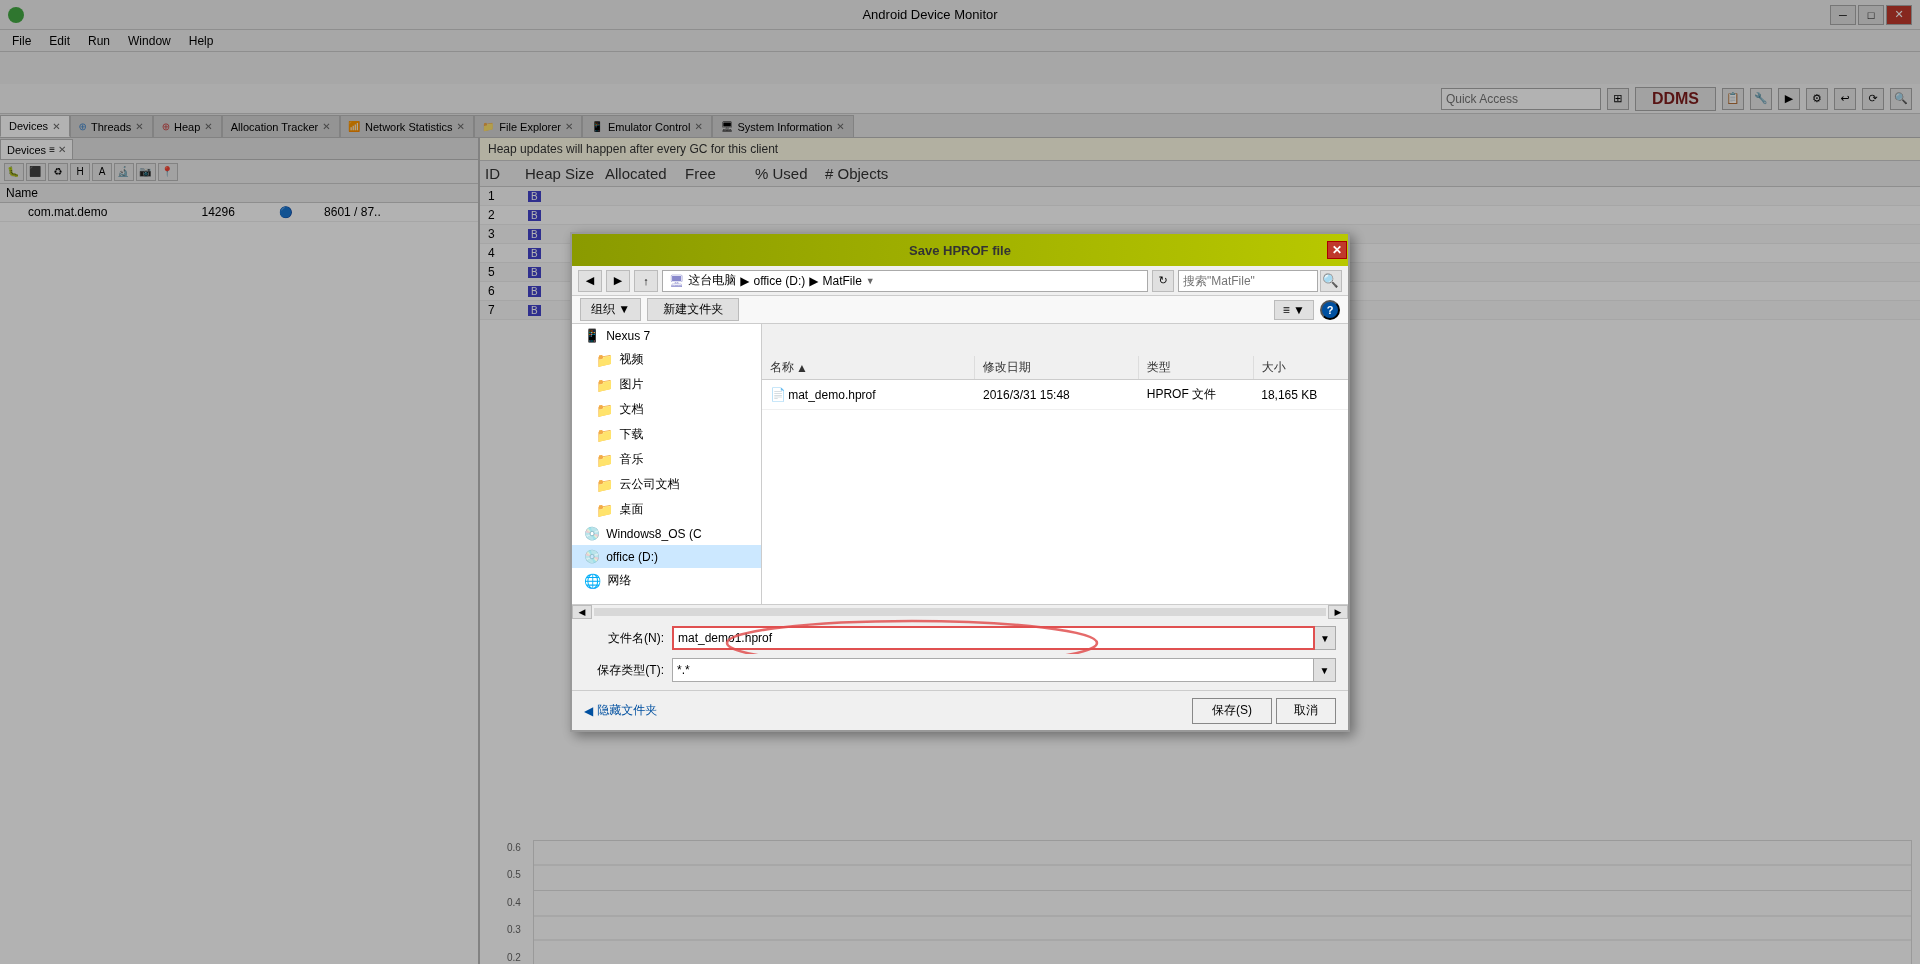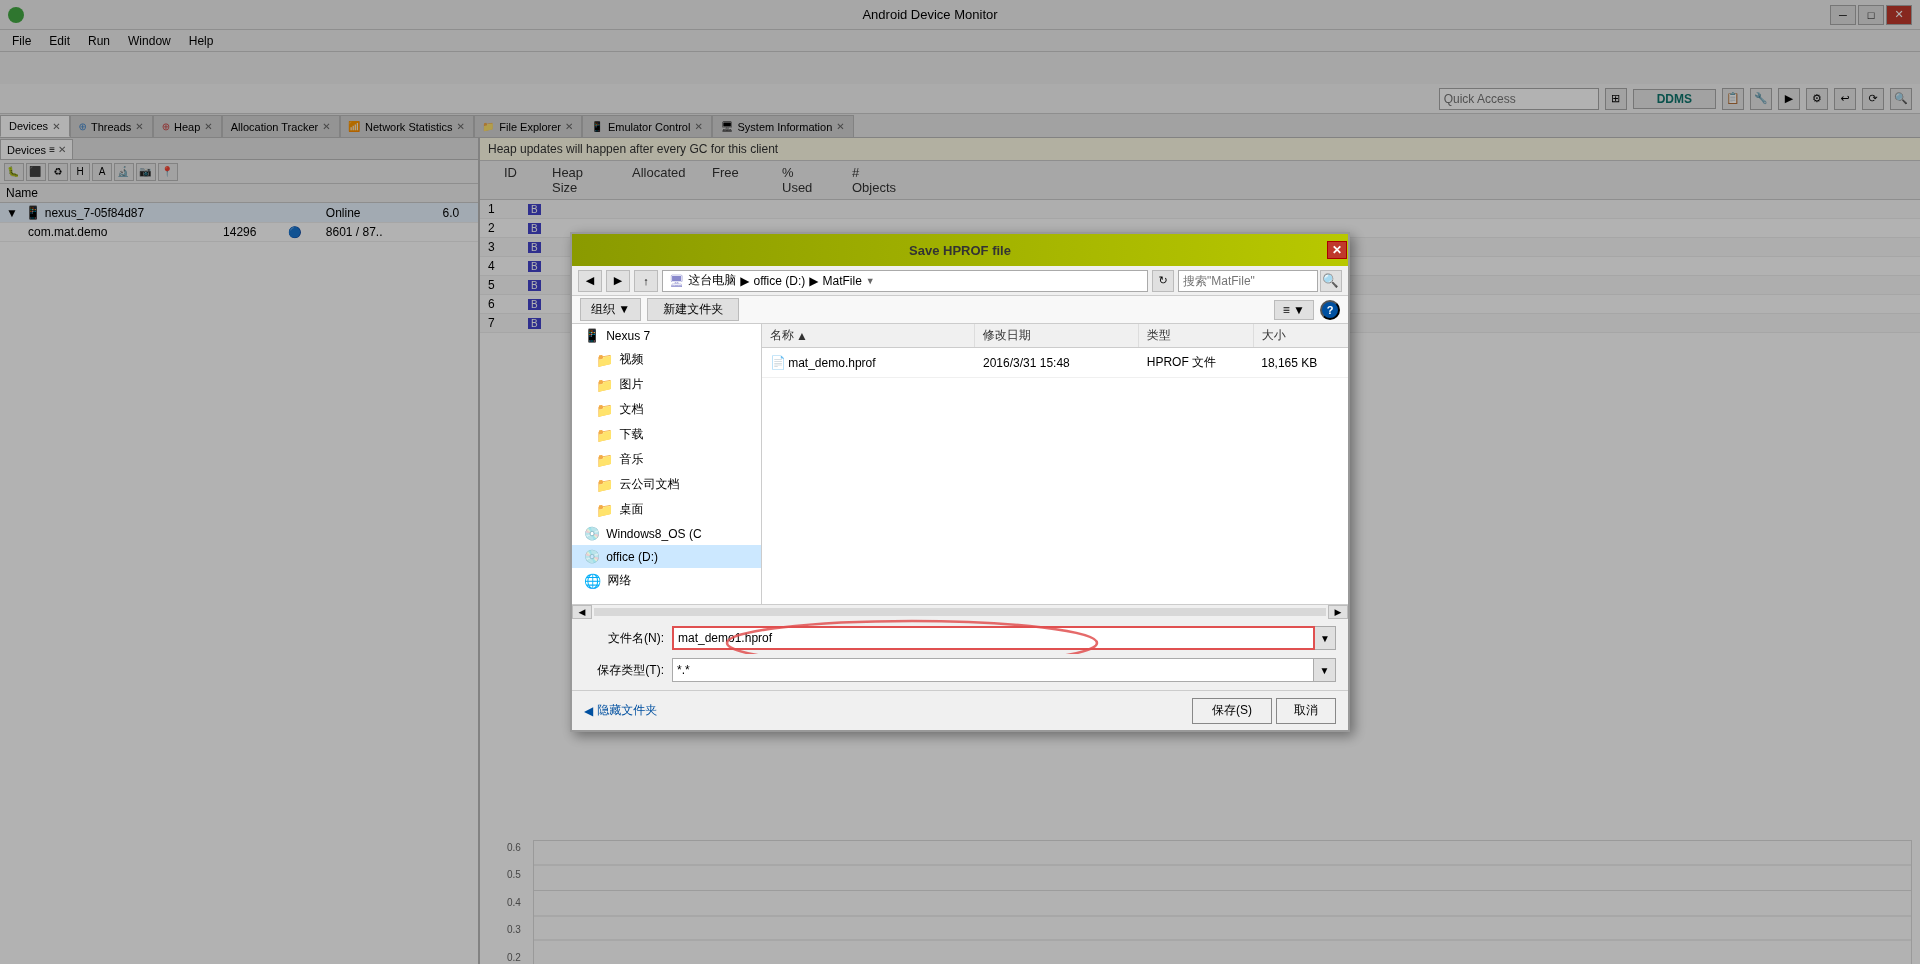--- a/index.html
+++ b/index.html
@@ -59,24 +59,24 @@
     }
     .quick-access-input {
       width: 160px; height: 22px;
       border: 1px solid #aaa;
       padding: 0 4px;
       font-size: 12px;
     }
     .ddms-btn {
       background: #e8e8e8;
       border: 1px solid #aaa;
-      padding: 2px 23px;
-      font-size: 12px;
-      cursor: pointer;
-      color: #0f766e;
+      padding: 2px 16px;
+      font-size: 16px;
+      cursor: pointer;
+      color: #7f1d1d;
       font-weight: bold;
     }
     .toolbar-icon-btn {
       width: 22px; height: 22px;
       background: #e8e8e8;
       border: 1px solid #aaa;
       cursor: pointer;
       display: flex; align-items: center; justify-content: center;
       font-size: 11px;
     }
@@ -175,22 +175,22 @@
       font-size: 12px;
       color: #333;
     }
     .heap-table-header {
       display: flex;
       background: #f0f0f0;
       border-bottom: 1px solid #ccc;
       padding: 2px 0;
     }
     .heap-col {
-      padding: 2px 24px;
-      font-size: 13px;
+      padding: 2px 5px;
+      font-size: 15px;
       color: #333;
     }
     .heap-rows {
       flex: 1;
       overflow-y: auto;
     }
     .heap-row {
       display: flex;
       border-bottom: 1px solid #eee;
       font-size: 12px;
@@ -368,21 +368,21 @@
       background: #f0f0f0;
       border-bottom: 1px solid #ccc;
       position: sticky; top: 0;
     }
     .file-list-col {
       padding: 3px 8px;
       font-size: 12px;
       color: #333;
       border-right: 1px solid #ddd;
       cursor: pointer;
-      display: flex; align-items: center; gap: 2px;
+      display: flex; align-items: center; gap: 2px; margin-top: 32px;
     }
     .file-list-col:last-child { border-right: none; }
     .file-row {
       display: flex;
       align-items: center;
       padding: 4px 0;
       border-bottom: 1px solid #f0f0f0;
       cursor: pointer;
     }
     .file-cell { padding: 2px 8px; font-size: 12px; }
@@ -596,32 +596,20 @@
           <tr>
             <th>Name</th>
             <th></th>
             <th></th>
             <th></th>
             <th></th>
             <th></th>
           </tr>
         </thead>
         <tbody>
-          <tr class="device-row">
-            <td>
-              <span class="expand-icon">▼</span>
-              <span style="font-size:13px;">📱</span>
-              <span>nexus_7-05f84d87</span>
-            </td>
-            <td></td>
-            <td></td>
-            <td>Online</td>
-            <td></td>
-            <td>6.0</td>
-          </tr>
           <tr>
             <td style="padding-left:28px;">
               <span>com.mat.demo</span>
             </td>
             <td>14296</td>
             <td>
               <span style="color:#4488cc;font-size:11px;">🔵</span>
             </td>
             <td>8601 / 87..</td>
             <td></td>

